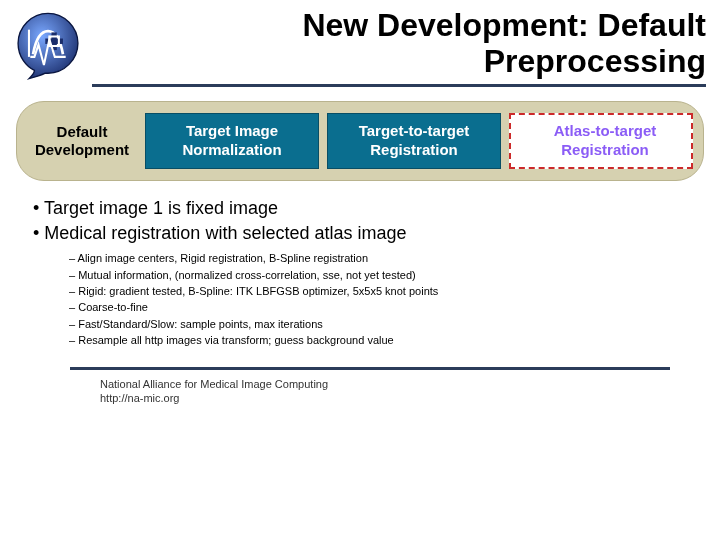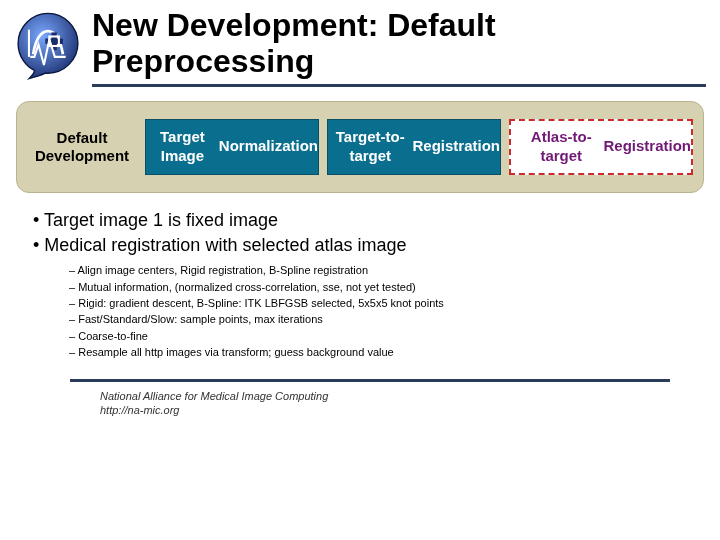--- a/index.html
+++ b/index.html
@@ -1,75 +1,75 @@
 <!DOCTYPE html>
 <html><head>
 <meta charset="utf-8">
 <style>
   * { box-sizing: border-box; margin: 0; padding: 0; }
   html, body { width: 720px; height: 540px; font-family: Arial, Helvetica, sans-serif; background: #fff; }
   .slide { width: 720px; height: 540px; position: relative; padding: 0; }
-  .header { display: flex; align-items: flex-start; padding: 8px 14px 0 14px; }
+  .header { display: flex; align-items: flex-start; padding: 8px 14px 0 14px; text-align: right; }
   .logo { width: 68px; height: 68px; flex: 0 0 68px; margin-right: 10px; margin-top: 4px; }
   .title-wrap { flex: 1; }
   .title { font-size: 32px; font-weight: bold; line-height: 1.12; color: #000; }
   .title-rule { height: 3px; background: #2b3c5a; margin-top: 4px; width: 100%; }
   .pipeline {
     margin: 14px 16px 0 16px;
     background: #d6d1b0;
     border: 1px solid #b9b38e;
-    border-radius: 13px;
-    height: 92px;
+    border-radius: 28px;
+    height: 80px;
     display: flex;
     align-items: center;
     padding: 0 10px;
     gap: 8px;
   }
   .stage-label {
     width: 110px;
     text-align: center;
     font-weight: bold;
     font-size: 15px;
     line-height: 1.15;
     color: #000;
   }
   .stage-box {
     flex: 1;
     height: 56px;
     display: flex;
-    flex-direction: row;
+    flex-direction: column;
     align-items: center;
     justify-content: center;
     text-align: center;
     font-weight: bold;
     font-size: 15px;
     line-height: 1.25;
     color: #000;
     background: #fff;
   }
   .stage-blue {
     background: #0a6e8f;
     color: #fff;
     border: 1px solid #084e65;
   }
   .stage-dashed {
     background: #fff;
     border: 2px dashed #cc2a2a;
-    color: #701a75;
+    color: #8b5cf6;
     padding-left: 8px;
   }
   .body { padding: 16px 22px 0 22px; font-size: 18px; line-height: 1.3; color: #000; margin-left: 11px; }
   .bullets { list-style: none; margin-bottom: 6px; }
   .bullets > li::before { content: "• "; }
   .bullets > li { margin-bottom: 2px; }
   .subs { list-style: none; margin: 4px 0 0 36px; font-size: 11px; }
   .subs > li::before { content: "– "; }
   .subs > li { margin-bottom: 2px; }
   .footer-rule { height: 3px; background: #2b3c5a; margin: 20px 50px 8px 70px; }
-  .footer { margin-left: 100px; font-size: 11px; font-style: italic; color: #333; line-height: 1.25; }
+  .footer { margin-left: 100px; font-size: 11px; color: #333; line-height: 1.25; }
 </style>
 </head>
 <body>
 
 <div class="slide">
 
   <div class="header">
     <div class="logo">
       <svg viewBox="0 0 100 100" width="68" height="68">
         <defs>
@@ -115,23 +115,23 @@
   </div>
 
   <div class="body">
     <ul class="bullets">
       <li>Target image 1 is fixed image</li>
       <li>Medical registration with selected atlas image</li>
     </ul>
     <ul class="subs">
       <li>Align image centers, Rigid registration, B-Spline registration</li>
       <li>Mutual information, (normalized cross-correlation, sse, not yet tested)</li>
-      <li>Rigid: gradient descent, B-Spline: ITK LBFGSB selected, 5x5x5 knot points</li>
+      <li>Rigid: gradient tested, B-Spline: ITK LBFGSB optimizer, 5x5x5 knot points</li>
+      <li>Coarse-to-fine</li>
       <li>Fast/Standard/Slow: sample points, max iterations</li>
-      <li>Coarse-to-fine</li>
       <li>Resample all http images via transform; guess background value</li>
     </ul>
   </div>
 
   <div class="footer-rule"></div>
   <div class="footer">
     <div>National Alliance for Medical Image Computing</div>
     <div>http://na-mic.org</div>
   </div>
 

